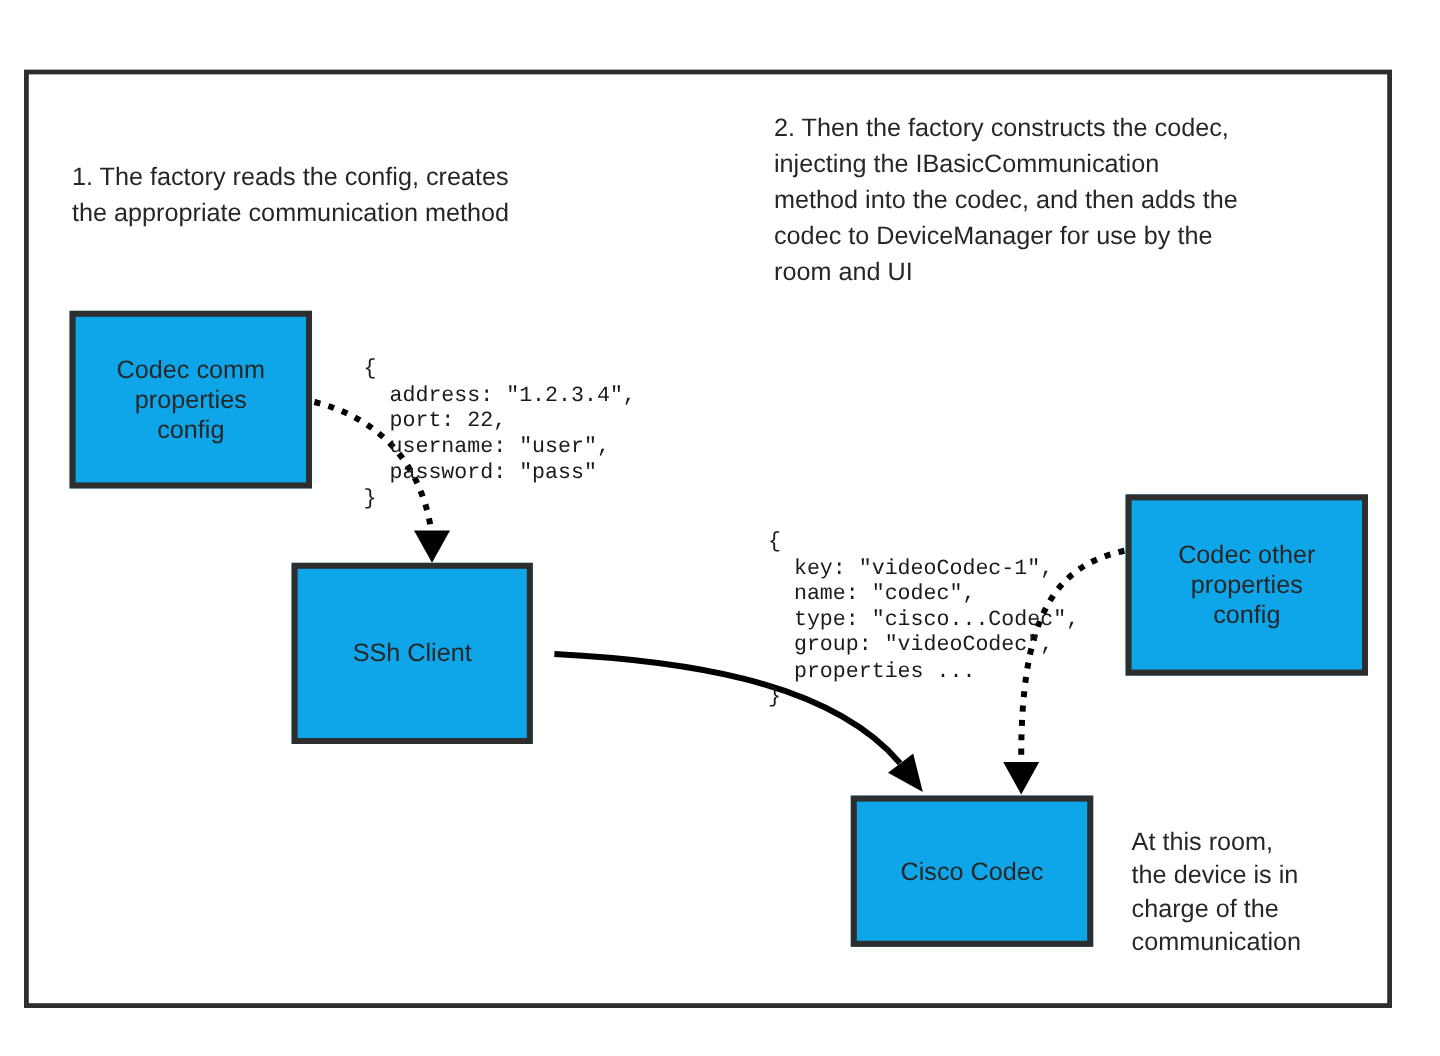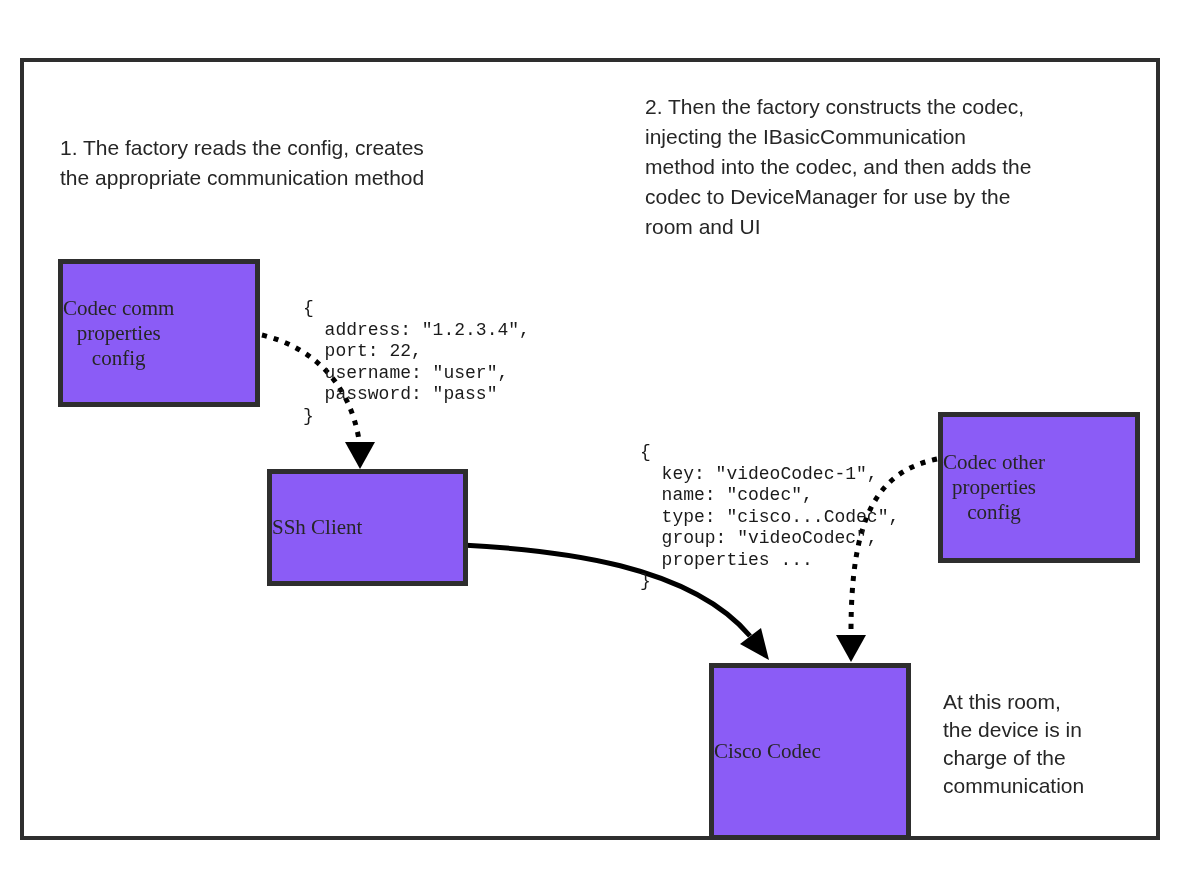--- a/index.html
+++ b/index.html
@@ -42,26 +42,25 @@
   .note {
     position: absolute;
     font-size: 21px;
     line-height: 30px;
     white-space: pre-line;
     color: #262626;
   }
   .node {
     position: absolute;
     border: 5px solid #2e2e2e;
-    background: #8b5cf6;
+    background: #0ea5e9;
     display: flex;
     align-items: center;
-    justify-content: flex-start;
+    justify-content: center;
     text-align: center;
-    font-family: Liberation Serif, serif;
   }
   .node .label {
     font-size: 21px;
     line-height: 25px;
     white-space: pre-line;
     color: #262626;
   }
   .code {
     position: absolute;
     font-family: "Liberation Mono", "DejaVu Sans Mono", monospace;
@@ -69,23 +68,23 @@
     line-height: 21.5px;
     white-space: pre;
     color: #1a1a1a;
     background: transparent;
   }
   
   #step1-note   { left: 60px;  top: 85px;  width: 460px; margin-top: 48px; }
   #step2-note   { left: 645px; top: 92px;  width: 490px; }
   #final-note   { left: 943px; top: 688px; width: 210px; line-height: 28px; }
   #box-comm-config  { left: 58px;  top: 259px; width: 202px; height: 148px; }
-  #box-ssh-client   { left: 267px; top: 469px; width: 201px; height: 117px; }
+  #box-ssh-client   { left: 243px; top: 469px; width: 201px; height: 151px; }
   #box-other-config { left: 938px; top: 384px; width: 202px; height: 151px; margin-top: 28px; }
-  #box-cisco-codec  { left: 709px; top: 663px; width: 202px; height: 177px; }
+  #box-cisco-codec  { left: 709px; top: 663px; width: 202px; height: 126px; }
   #code-comm  { left: 303px; top: 298px; }
   #code-codec { left: 640px; top: 442px; }
 </style>
 </head>
 <body>
 
 <div class="canvas">
 
   <div class="frame"></div>
 

